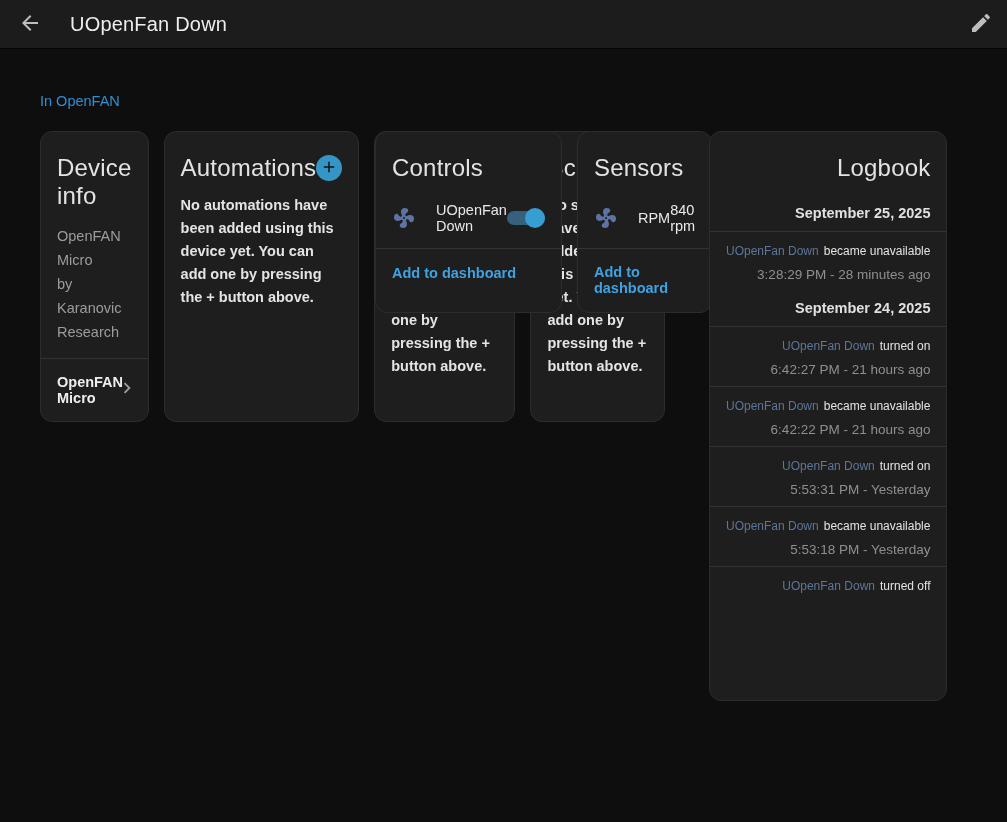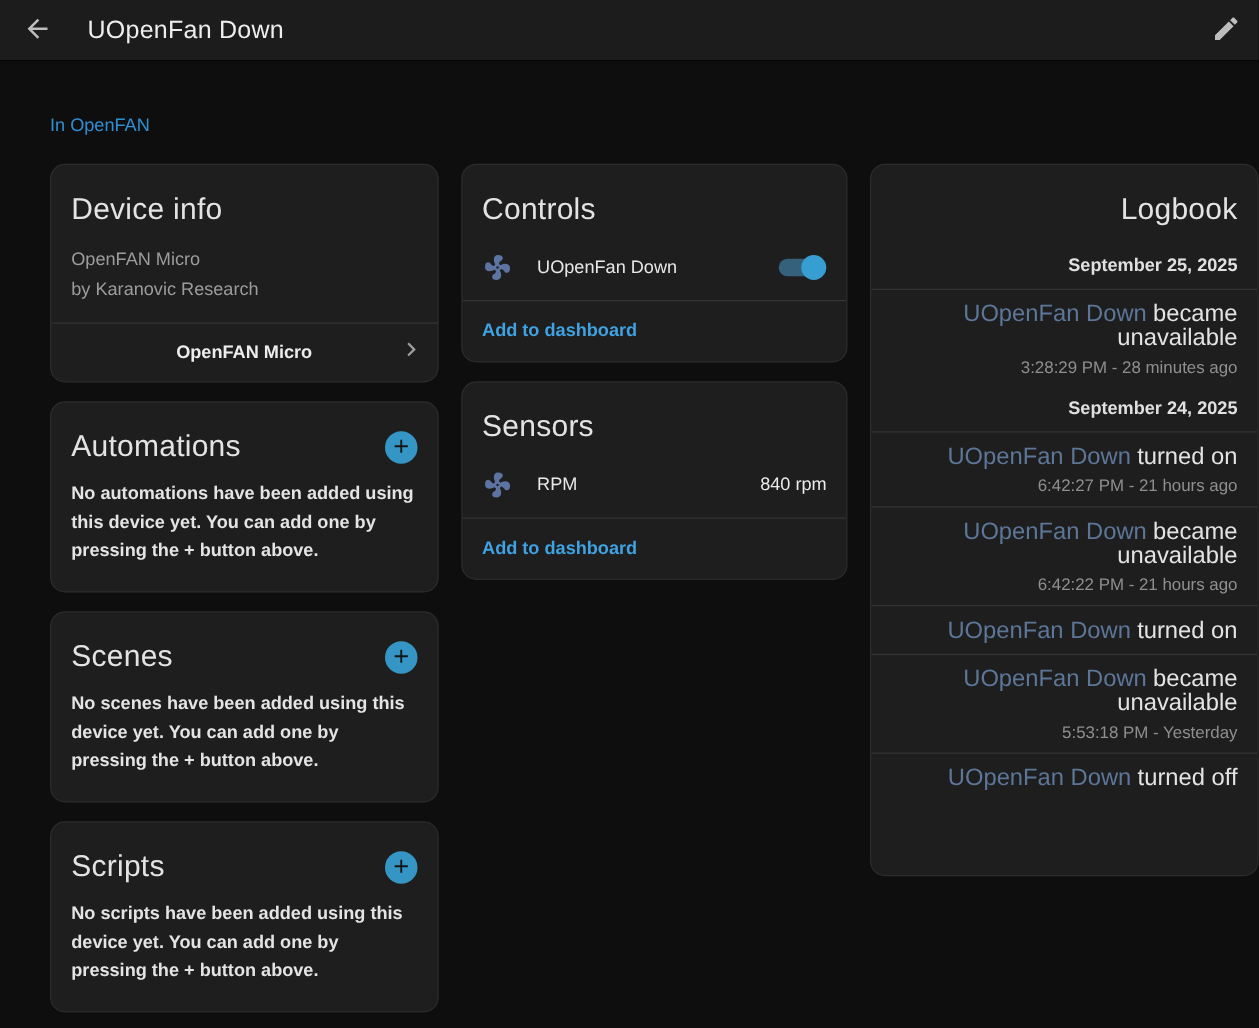--- a/index.html
+++ b/index.html
@@ -46,21 +46,21 @@
     text-decoration: none;
     cursor: pointer;
     display: inline-block;
   }
   .columns {
     display: flex;
     align-items: flex-start;
     gap: 18px;
     margin-top: 21px;
   }
-  .col { display: flex; flex-direction: column; gap: 15px; }
+  .col { display: flex; flex-direction: row; gap: 15px; }
   .col-1 { width: 317px; }
   .col-2 { width: 316px; }
   .col-3 { width: 317px; }
 
   
   .card {
     background: #1e1e1e;
     border: 1px solid #2c2c2c;
     border-radius: 12px;
     padding: 16px;
@@ -166,21 +166,21 @@
     font-size: 14.5px;
     font-weight: 700;
     color: #e0e0e0;
     padding: 9px 0 10px;
   }
   .log-entry {
     margin: 0 -16px;
     padding: 10px 16px 9px;
     border-top: 1px solid #333333;
   }
-  .log-line { font-size: 19px; line-height: 19px; }
+  .log-line { font-size: 12px; line-height: 19px; }
   .log-entity { color: #5d7698; font-weight: 500; cursor: pointer; margin-right: 5px; }
   .log-action { color: #e3e3e3; font-weight: 500; }
   .log-time { color: #8f8f8f; font-size: 13.5px; margin-top: 6px; }
   .log-time:empty { display: none; }
 </style>
 </head>
 <body>
 
 <header class="appbar">
   <button class="icon-btn">
@@ -331,20 +331,21 @@
           <div class="log-line">
             <span class="log-entity">UOpenFan Down</span><span class="log-action">became unavailable</span>
           </div>
           <div class="log-time">6:42:22 PM - 21 hours ago</div>
         </div>
 
         <div class="log-entry">
           <div class="log-line">
             <span class="log-entity">UOpenFan Down</span><span class="log-action">turned on</span>
           </div>
+          <div class="log-time">5:53:31 PM - Yesterday</div>
         </div>
 
         <div class="log-entry">
           <div class="log-line">
             <span class="log-entity">UOpenFan Down</span><span class="log-action">became unavailable</span>
           </div>
           <div class="log-time">5:53:18 PM - Yesterday</div>
         </div>
 
         <div class="log-entry">

